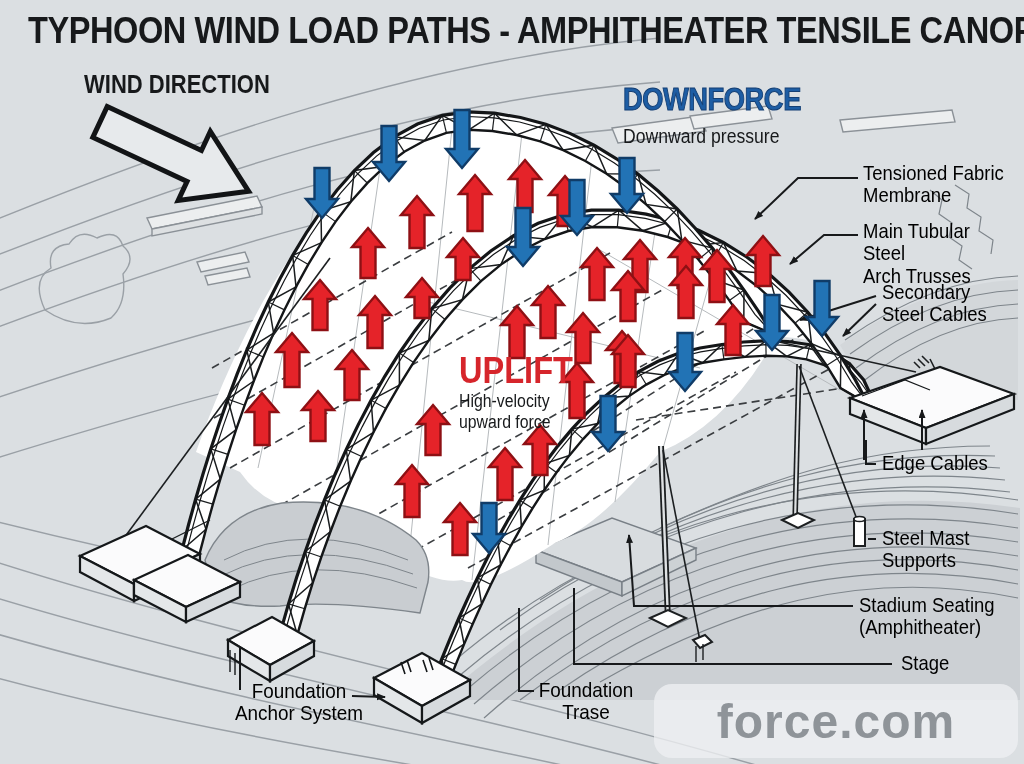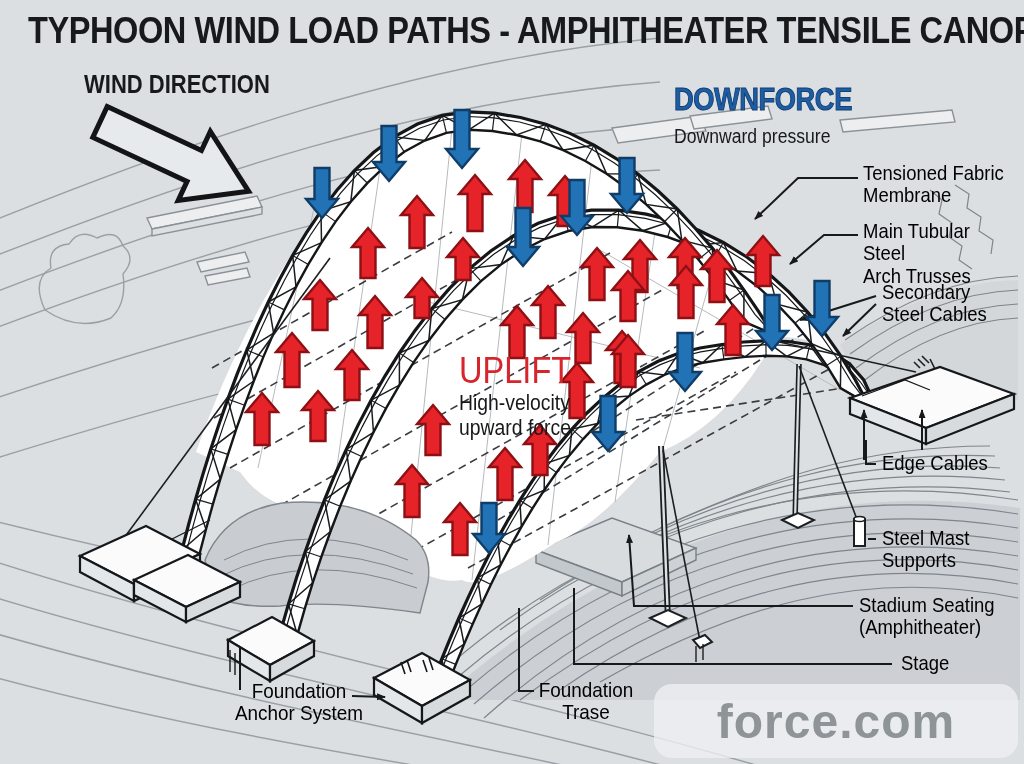--- a/index.html
+++ b/index.html
@@ -5,26 +5,26 @@
   html,body{margin:0;padding:0;background:#9aa0a4;}
   #canvas{
     position:relative;width:1024px;height:764px;overflow:hidden;
     background:#dbdfe2;font-family:"Liberation Sans",sans-serif;
   }
   #scene{position:absolute;left:0;top:0;}
   .ovl{position:absolute;white-space:nowrap;color:#17191b;}
   .cond{display:inline-block;transform:scaleX(0.88);transform-origin:left top;}
   #title{left:28px;top:10px;font-size:37px;font-weight:bold;letter-spacing:-0.5px;}
   #wind-label{left:84px;top:70px;font-size:25px;font-weight:bold;}
-  #downforce{left:674px;top:84px;line-height:1;}
+  #downforce{left:623px;top:84px;line-height:1;}
   #downforce .big{font-size:31px;font-weight:bold;letter-spacing:-0.5px;}
   #downforce .sub{font-size:20px;line-height:1.05;margin-top:11px;}
   #uplift{left:459px;top:352px;line-height:1;}
-  #uplift .big{font-size:37px;font-weight:normal;}
-  #uplift .sub{font-size:22px;line-height:1.02;margin-top:3px;text-decoration:underline;}
+  #uplift .big{font-size:37px;font-weight:bold;}
+  #uplift .sub{font-size:18px;line-height:1.02;margin-top:3px;text-decoration:underline;}
   .callout{position:absolute;font-size:21px;line-height:1.06;text-decoration:underline;}
   .callout .cond span{display:block;}
   .callout.center .cond{transform:translateX(-50%) scaleX(0.9);transform-origin:center top;text-align:center;}
   #watermark{
     position:absolute;left:654px;top:684px;width:364px;height:74px;
     background:rgba(238,240,242,0.78);border-radius:18px;
     display:flex;align-items:center;justify-content:center;
     font-size:48px;font-weight:bold;color:#8f9499;letter-spacing:1px;
   }
 </style>

